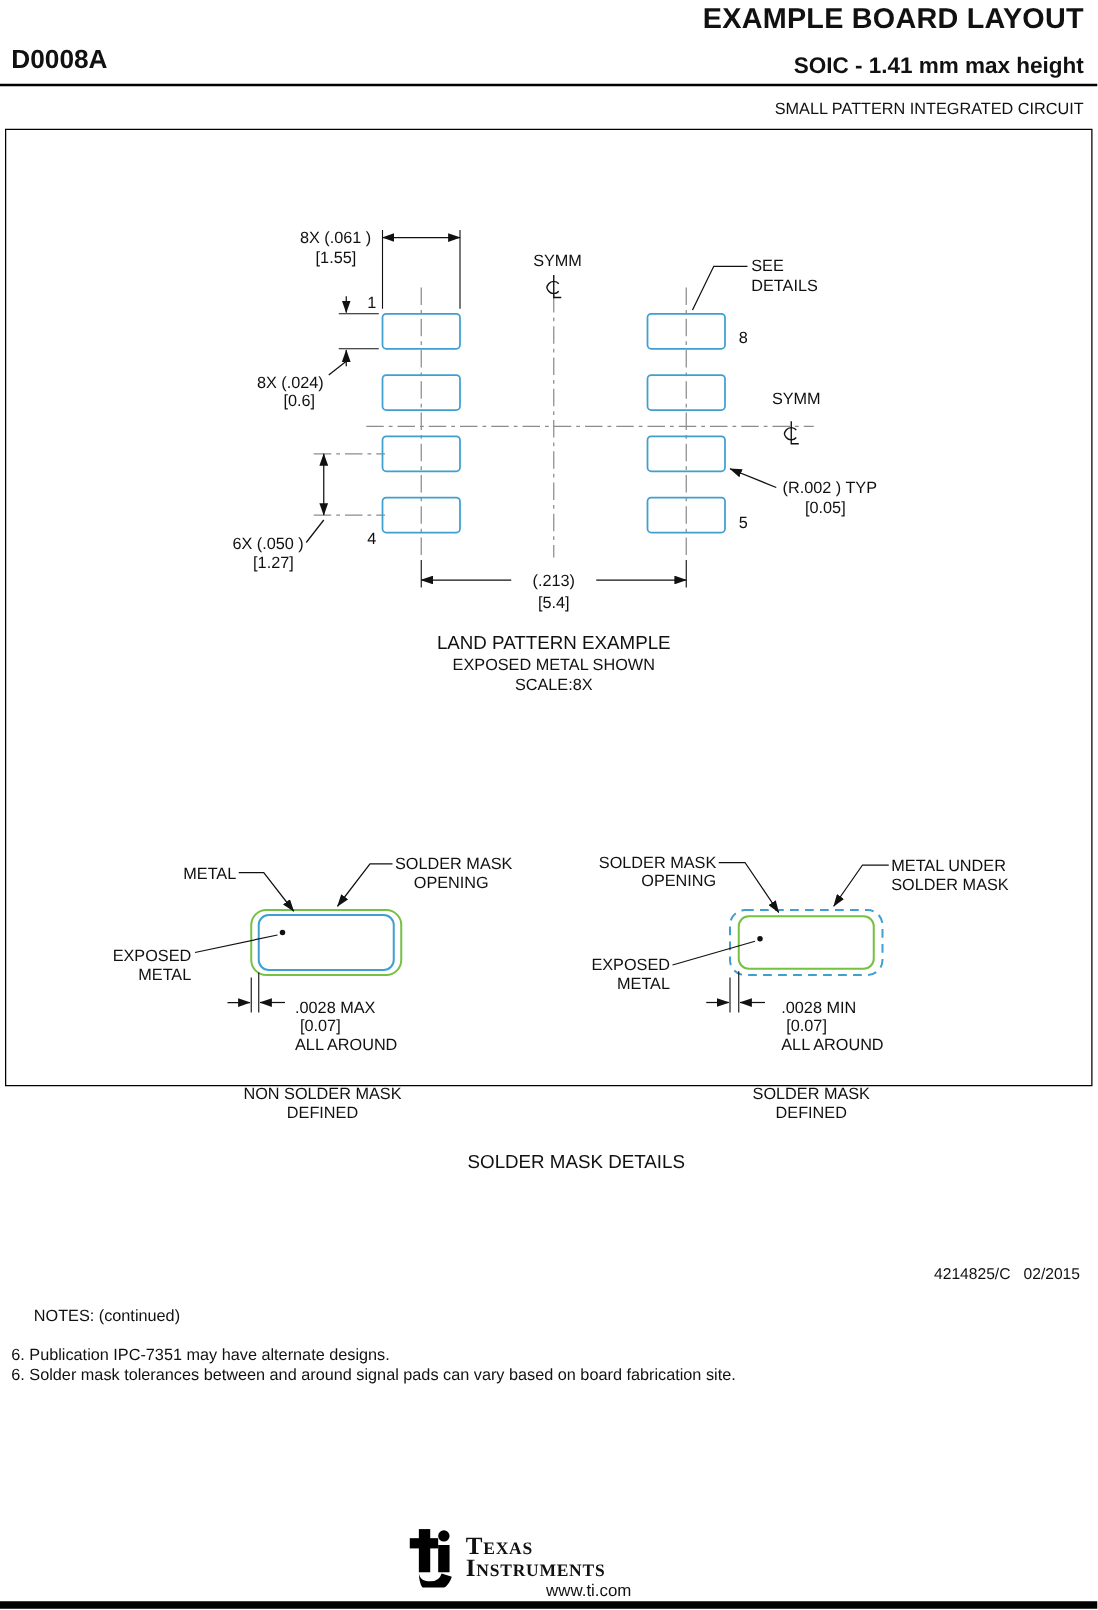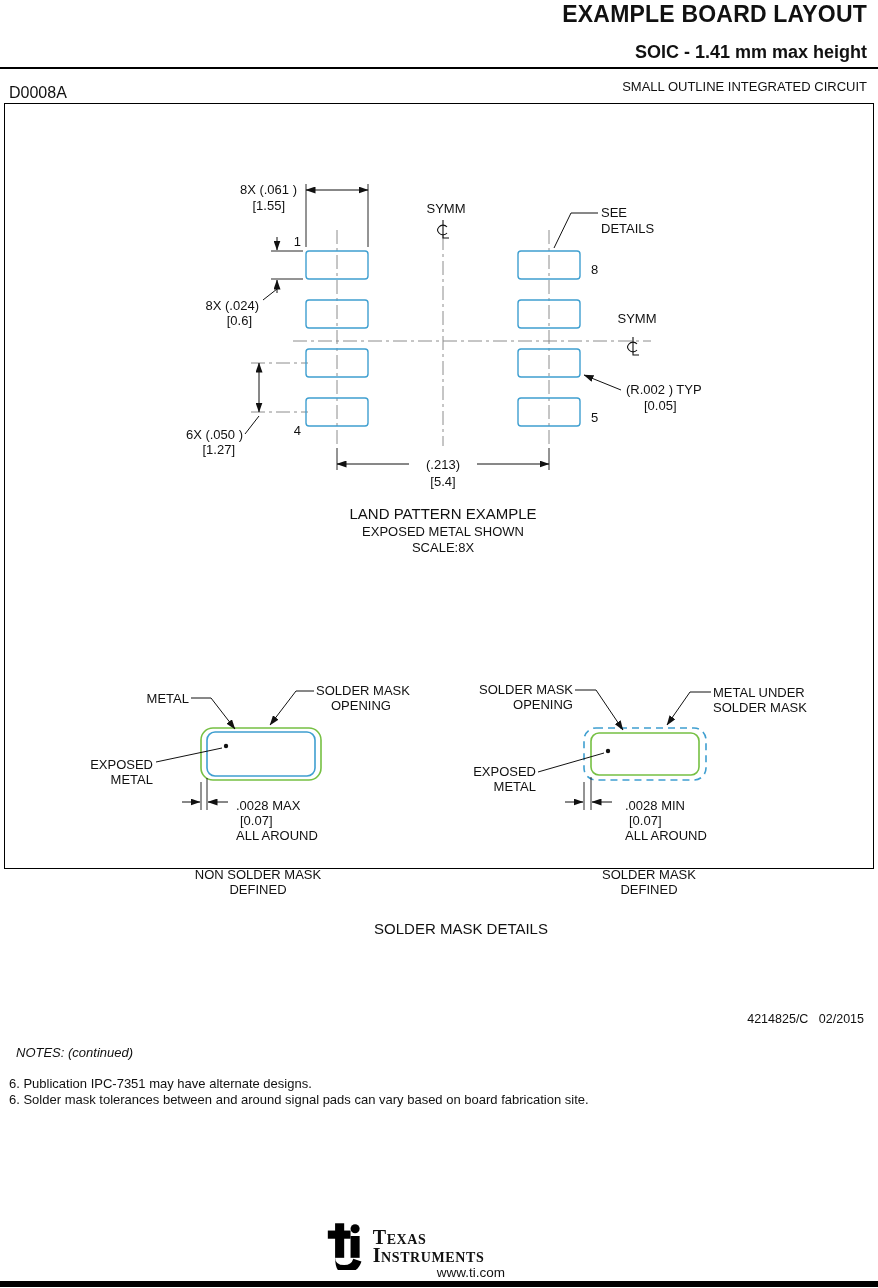--- a/index.html
+++ b/index.html
@@ -2,27 +2,27 @@
 <html><head>
 <meta charset="utf-8">
 <style>
   html,body { margin:0; padding:0; }
   body {
     width:878px; height:1288px; position:relative; background:#fff;
     color:#111; font-family:"Liberation Sans", sans-serif; overflow:hidden;
   }
   .abs { position:absolute; }
   .page-title { top:1px; right:11px; font-size:23px; font-weight:bold; letter-spacing:0.2px; }
-  .part-number { top:36px; left:9px; font-size:16px; font-weight:normal;margin-top:48px; }
+  .part-number { top:36px; left:9px; font-size:21px; font-weight:bold; }
   .pkg-title { top:42px; right:11px; font-size:18px; font-weight:bold; }
   .hrule { top:67px; left:0; width:878px; height:2px; background:#000; }
   .pkg-subtitle { top:79px; right:11px; font-size:13px; }
   .drawing-box { left:4px; top:103px; width:870px; height:766px; border:1.5px solid #000; box-sizing:border-box; }
   .doc-ref { top:1012px; right:14px; font-size:12.5px; white-space:pre; }
-  .notes-title { top:1045px; left:16px; font-size:13px;font-style:italic; }
+  .notes-title { top:1045px; left:27px; font-size:13px; }
   .note-line { left:9px; font-size:13px; }
   .note-6 { top:1076px; }
   .note-7 { top:1092px; }
   .footer-brand { top:1222px; left:0; width:810px; display:flex; justify-content:center; align-items:flex-start; gap:7px; }
   .brand-text {
     font-family:"Liberation Serif", serif; font-weight:bold; font-variant:small-caps;
     font-size:20px; line-height:0.92; letter-spacing:0.6px; padding-top:6px;
   }
   .website { top:1265px; left:0; width:878px; text-align:center; font-size:13.5px;padding-left:32px; }
   .bottom-bar { top:1281px; left:0; width:878px; height:6px; background:#000; }
@@ -38,21 +38,21 @@
   .dim, .ext, .leader { stroke:#111; stroke-width:1; fill:none; }
   .ext { stroke-width:0.9; }
 </style>
 </head>
 <body>
 
 <div class="abs page-title">EXAMPLE BOARD LAYOUT</div>
 <div class="abs part-number">D0008A</div>
 <div class="abs pkg-title">SOIC - 1.41 mm max height</div>
 <div class="abs hrule"></div>
-<div class="abs pkg-subtitle">SMALL OUTLINE INTEGRATED CIRCUIT</div>
+<div class="abs pkg-subtitle">SMALL PATTERN INTEGRATED CIRCUIT</div>
 
 <div class="abs drawing-box">
 <svg width="867" height="927" viewBox="0 0 867 927">
   <defs>
     <marker id="arr" viewBox="0 0 10 7" markerWidth="10" markerHeight="7" refX="9.5" refY="3.5" orient="auto-start-reverse" markerUnits="userSpaceOnUse">
       <path d="M0,0 L10,3.5 L0,7 Z" fill="#111"></path>
     </marker>
     <g id="clsym" stroke="#111" stroke-width="1.1" fill="none">
       <path d="M1,-10 L1,8 L7,8"></path>
       <path d="M5,-3 C3,-5.5 -1,-5.5 -3,-3 C-5,-0.5 -5,0.5 -3,3 C-1,5.5 3,5.5 5,3"></path>

